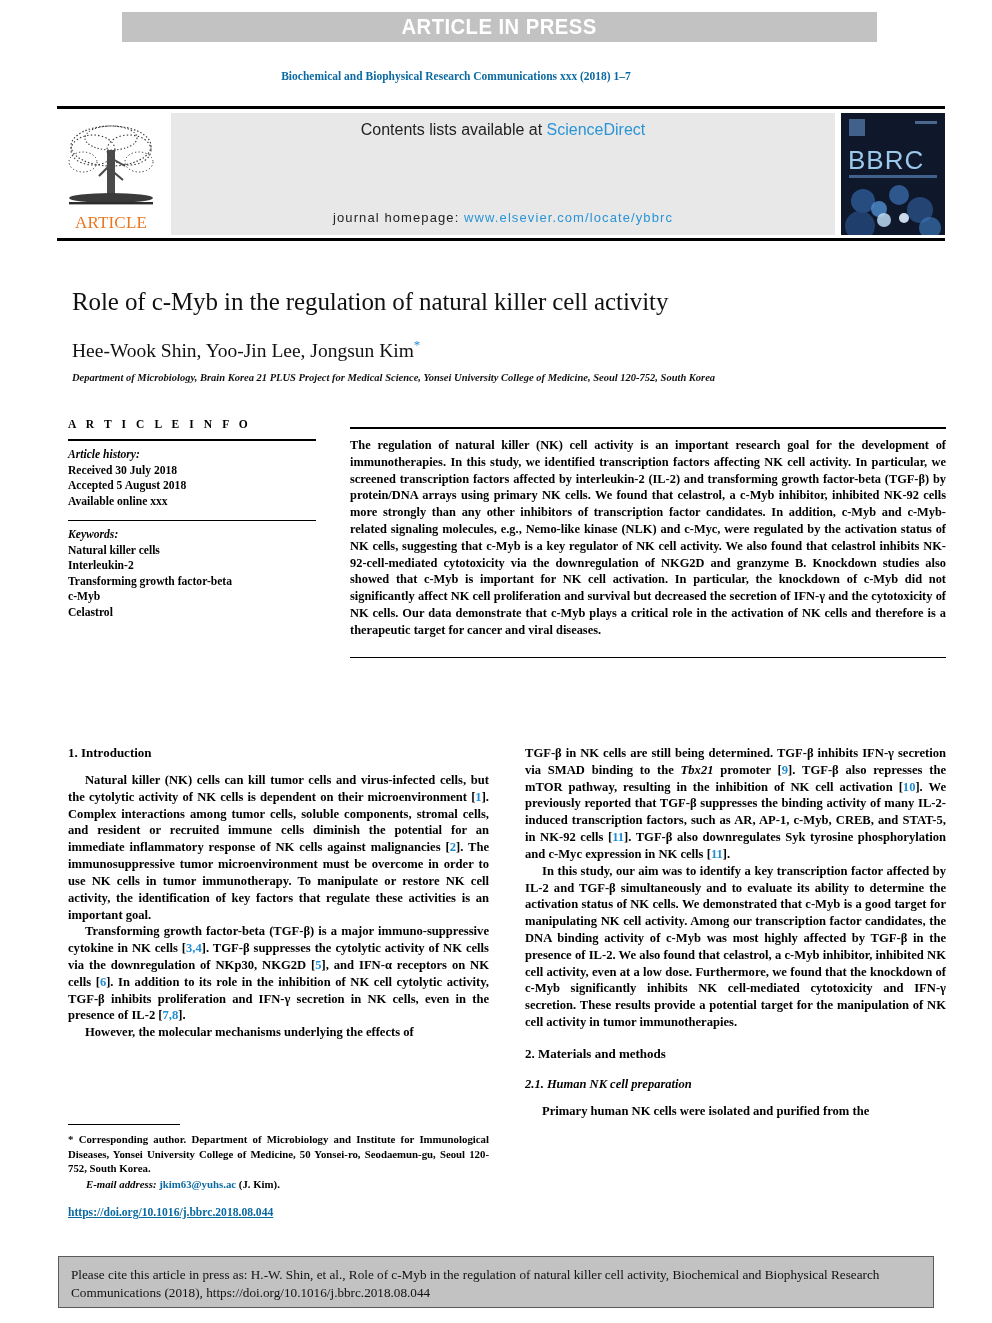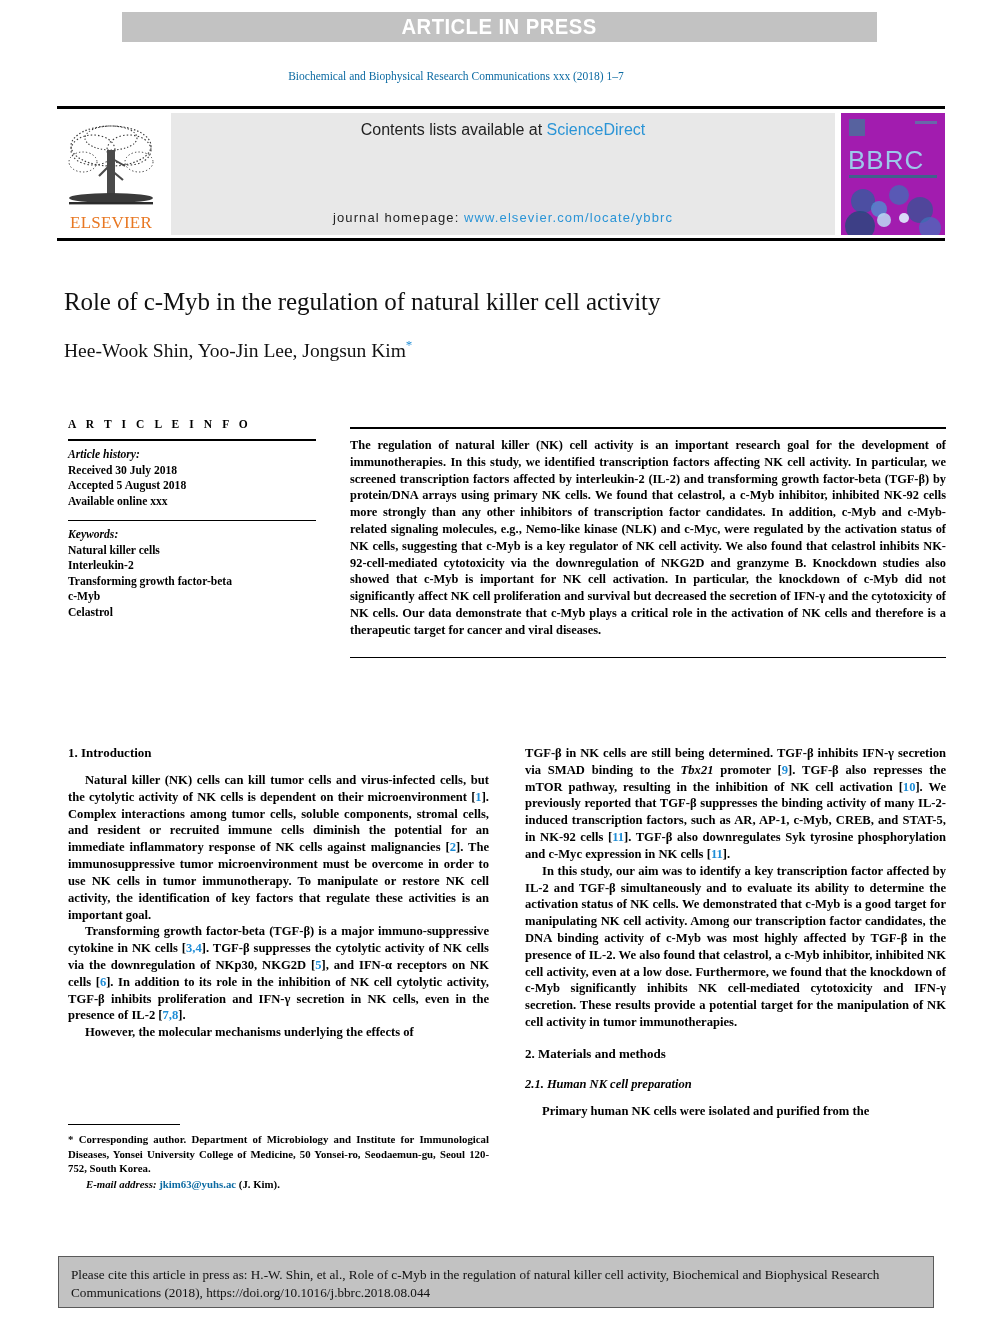--- a/index.html
+++ b/index.html
@@ -38,21 +38,21 @@
   }
 
   
   .running-head {
     position: absolute;
     left: 0;
     top: 70px;
     width: 912px;
     text-align: center;
     font-family: "Liberation Serif", serif;
-    font-weight: normal;
+    font-weight: bold;
     font-size: 11.5px;
     color: #0b6aa2;
   }
 
   
   .masthead {
     position: absolute;
     left: 57px;
     top: 106px;
     width: 888px;
@@ -119,21 +119,21 @@
     font-family: "Liberation Sans", sans-serif;
     font-size: 13px;
     letter-spacing: 1.1px;
     color: #222;
   }
   .homepage-line .hp-link { color: #2a94d6; }
   .bbrc-cover {
     width: 104px;
     flex: 0 0 104px;
     position: relative;
-    background: #a21caf;
+    background: #0f172a;
     overflow: hidden;
   }
   .bbrc-word {
     position: absolute;
     left: 7px;
     top: 32px;
     font-family: "Liberation Sans", sans-serif;
     font-size: 26px;
     letter-spacing: 1px;
     color: #9cc8ea;
@@ -160,21 +160,21 @@
     right: 8px;
     top: 8px;
     width: 22px;
     height: 3px;
     background: #5a7ca8;
     opacity: .8;
   }
   .bokeh { position: absolute; border-radius: 50%; }
 
   
-  .title-block { position: absolute; left: 64px; top: 288px; width: 880px; }
+  .title-block { position: absolute; left: 72px; top: 288px; width: 880px; }
   .paper-title {
     font-family: "Liberation Serif", serif;
     font-size: 25px;
     font-weight: normal;
     color: #111;
     margin: 0;
     letter-spacing: -0.1px;
   }
   .authors {
     font-family: "Liberation Serif", serif;
@@ -347,21 +347,21 @@
           <ellipse cx="20" cy="42" rx="14" ry="10" fill="none" stroke="#3a3a3a" stroke-width="1" stroke-dasharray="1.3 2.2"></ellipse>
           <ellipse cx="76" cy="42" rx="14" ry="10" fill="none" stroke="#3a3a3a" stroke-width="1" stroke-dasharray="1.3 2.2"></ellipse>
           <path d="M44 30 L44 76 L52 76 L52 30 Z" fill="#4a4a4a"></path>
           <path d="M48 44 L36 56" stroke="#4a4a4a" stroke-width="2.2" fill="none"></path>
           <path d="M48 50 L60 60" stroke="#4a4a4a" stroke-width="2.2" fill="none"></path>
           <path d="M48 38 L62 46" stroke="#4a4a4a" stroke-width="1.8" fill="none"></path>
           <ellipse cx="48" cy="78" rx="42" ry="5" fill="#3a3a3a"></ellipse>
           <rect x="6" y="82" width="84" height="2.4" fill="#2b2b2b"></rect>
         </g>
       </svg>
-      <div class="elsevier-word">ELSEVIER</div>
+      <div class="elsevier-word">ARTICLE</div>
     </div>
 
     <div class="masthead-center">
       <div class="contents-line">
         <span>Contents lists available at </span><span class="sd-link">ScienceDirect</span>
       </div>
       <div class="homepage-line">
         <span>journal homepage: </span><span class="hp-link">www.elsevier.com/locate/ybbrc</span>
       </div>
     </div>
@@ -383,20 +383,21 @@
 
   </div>
   <div class="masthead-rule-bottom"></div>
 </div>
 
 <div class="title-block">
   <h1 class="paper-title">Role of c-Myb in the regulation of natural killer cell activity</h1>
   <div class="authors">
     <span>Hee-Wook Shin, Yoo-Jin Lee, Jongsun Kim</span><span class="author-star">*</span>
   </div>
+  <div class="affiliation">Department of Microbiology, Brain Korea 21 PLUS Project for Medical Science, Yonsei University College of Medicine, Seoul 120-752, South Korea</div>
 </div>
 
 <div class="info-abstract">
 
   <div class="col-info">
     <div class="section-head">A R T I C L E  I N F O</div>
     <div class="hr-thin"></div>
     <div class="info-body">
       <div class="info-label">Article history:</div>
       <div>Received 30 July 2018</div>
@@ -460,17 +461,18 @@
   <div class="fn-rule"></div>
   <div class="fn-text">* Corresponding author. Department of Microbiology and Institute for Immunological Diseases, Yonsei University College of Medicine, 50 Yonsei-ro, Seodaemun-gu, Seoul 120-752, South Korea.</div>
   <div class="fn-email">
     <span class="lbl">E-mail address:</span>
     <span class="mail">jkim63@yuhs.ac</span>
     <span>(J. Kim).</span>
   </div>
 </div>
 
 <div class="doi-block">
+  <div class="doi-link">https://doi.org/10.1016/j.bbrc.2018.08.044</div>
 </div>
 
 <div class="cite-box">
   <div class="cite-text">Please cite this article in press as: H.-W. Shin, et al., Role of c-Myb in the regulation of natural killer cell activity, Biochemical and Biophysical Research Communications (2018), https://doi.org/10.1016/j.bbrc.2018.08.044</div>
 </div>
 
 </body></html>

